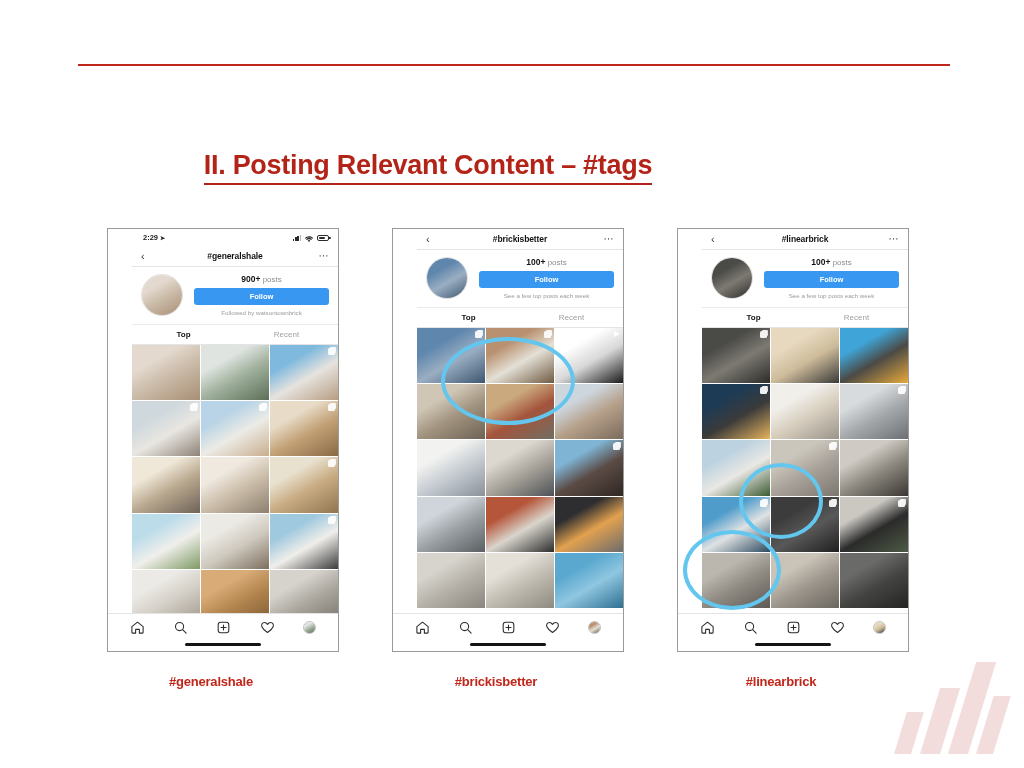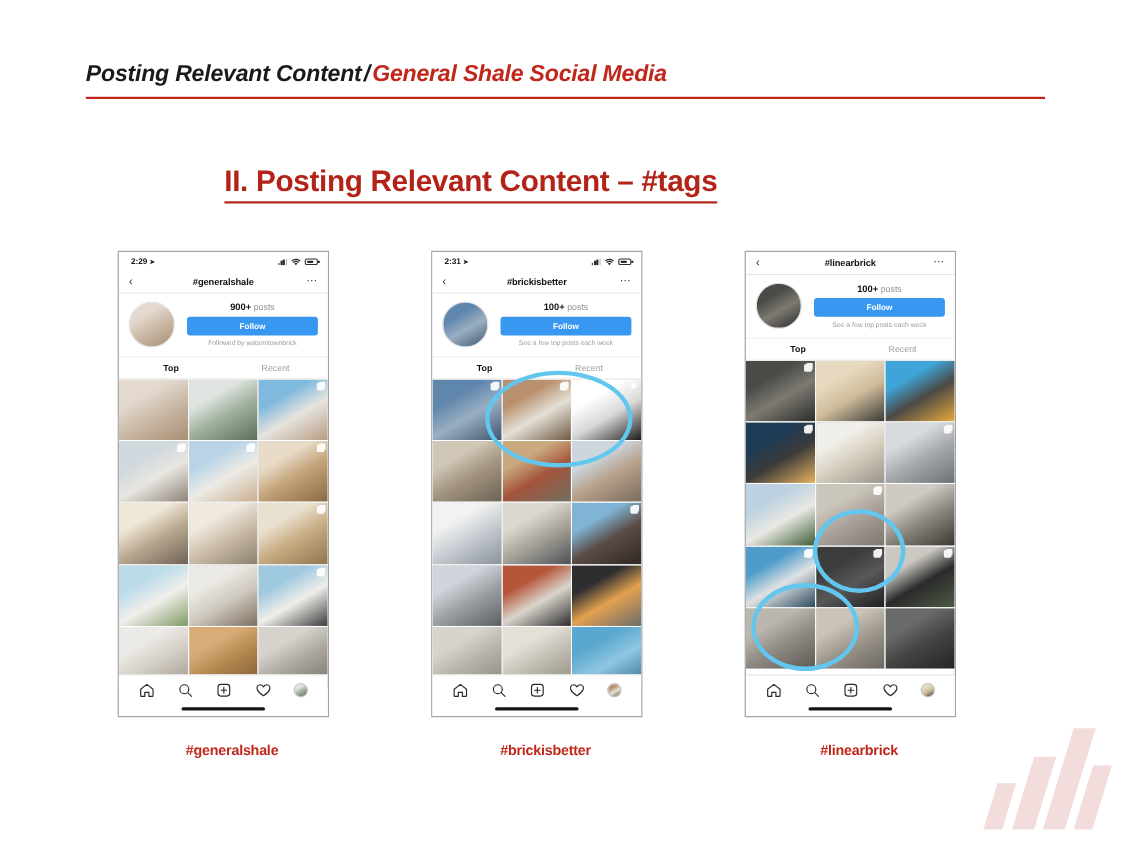--- a/index.html
+++ b/index.html
@@ -62,27 +62,28 @@
   .phone-col {
     position: absolute;
     top: 228px;
     width: 208px;
   }
   #phone-col-0 { left: 107px; }
   #phone-col-1 { left: 392px; }
   #phone-col-2 { left: 677px; }
 
   .phone {
-    width: 192px;
+    width: 232px;
     height: 424px;
     background: #ffffff;
     border: 1px solid #9a9a9a;
     box-sizing: border-box;
     position: relative;
     overflow: hidden;
+    padding-left: 24px;
   }
 
   
   .status-bar {
     height: 17px;
     display: flex;
     align-items: center;
     justify-content: space-between;
     padding: 0 9px 0 11px;
     box-sizing: border-box;
@@ -275,23 +276,20 @@
     bottom: 0;
     background: #f2dcdc;
     transform: skewX(-17deg);
     transform-origin: bottom left;
   }
 </style>
 </head>
 <body>
 
 <div id="slide-header">
-  <div id="header-title-line">
-    <span class="hdr-black">Posting Relevant Content</span><span class="hdr-sep">/</span><span class="hdr-red">General Shale Social Media</span>
-  </div>
   <div id="header-rule"></div>
 </div>
 
 <div id="main-title">
   <span>II.  Posting Relevant Content – #tags</span>
 </div>
 
 <div class="phone-col" id="phone-col-0">
     <div class="phone">
       <div class="status-bar">
@@ -415,40 +413,20 @@
             <div style="background:linear-gradient(150deg,#dfe4e0 0%,#dfe4e0 30%,#9fb09c 58%,#5c6f57 100%);"></div>
           </span>
         </div>
         <div class="home-indicator"></div>
       </div>
     </div>
     <div class="phone-caption">#generalshale</div>
   </div>
 <div class="phone-col" id="phone-col-1">
     <div class="phone">
-      <div class="status-bar">
-        <div class="status-time">
-          <span>2:31</span>
-          <span style="font-size:6px;transform:rotate(-0deg)">➤</span>
-        </div>
-        <div class="status-icons">
-          <span class="sig-bars">
-            <i></i>
-            <i></i>
-            <i></i>
-            <i></i>
-          </span>
-          <span><svg viewBox="0 0 24 18" width="10" height="8" fill="#2b2b2b">
-              <path d="M12 16.4 8.6 12.6a5.2 5.2 0 0 1 6.8 0zM12 9.4c-2 0-3.9.75-5.3 2.05L4.9 9.5a10.4 10.4 0 0 1 14.2 0l-1.8 1.95A7.8 7.8 0 0 0 12 9.4zM12 5.2c-3.1 0-6 1.15-8.2 3.1L2 6.4A14.6 14.6 0 0 1 12 2.6c3.8 0 7.3 1.4 10 3.8l-1.8 1.9A12.3 12.3 0 0 0 12 5.2z"></path>
-            </svg></span>
-          <span class="batt">
-            <i></i>
-          </span>
-        </div>
-      </div>
       <div class="ig-navbar">
         <div class="nav-back">‹</div>
         <div class="nav-title">#brickisbetter</div>
         <div class="nav-dots">⋯</div>
       </div>
       <div class="ig-profile">
         <div class="avatar">
           <div style="background:linear-gradient(150deg,#5f86ad 0%,#5f86ad 30%,#9aaec2 58%,#3d5670 100%);"></div>
         </div>
         <div class="profile-right">

